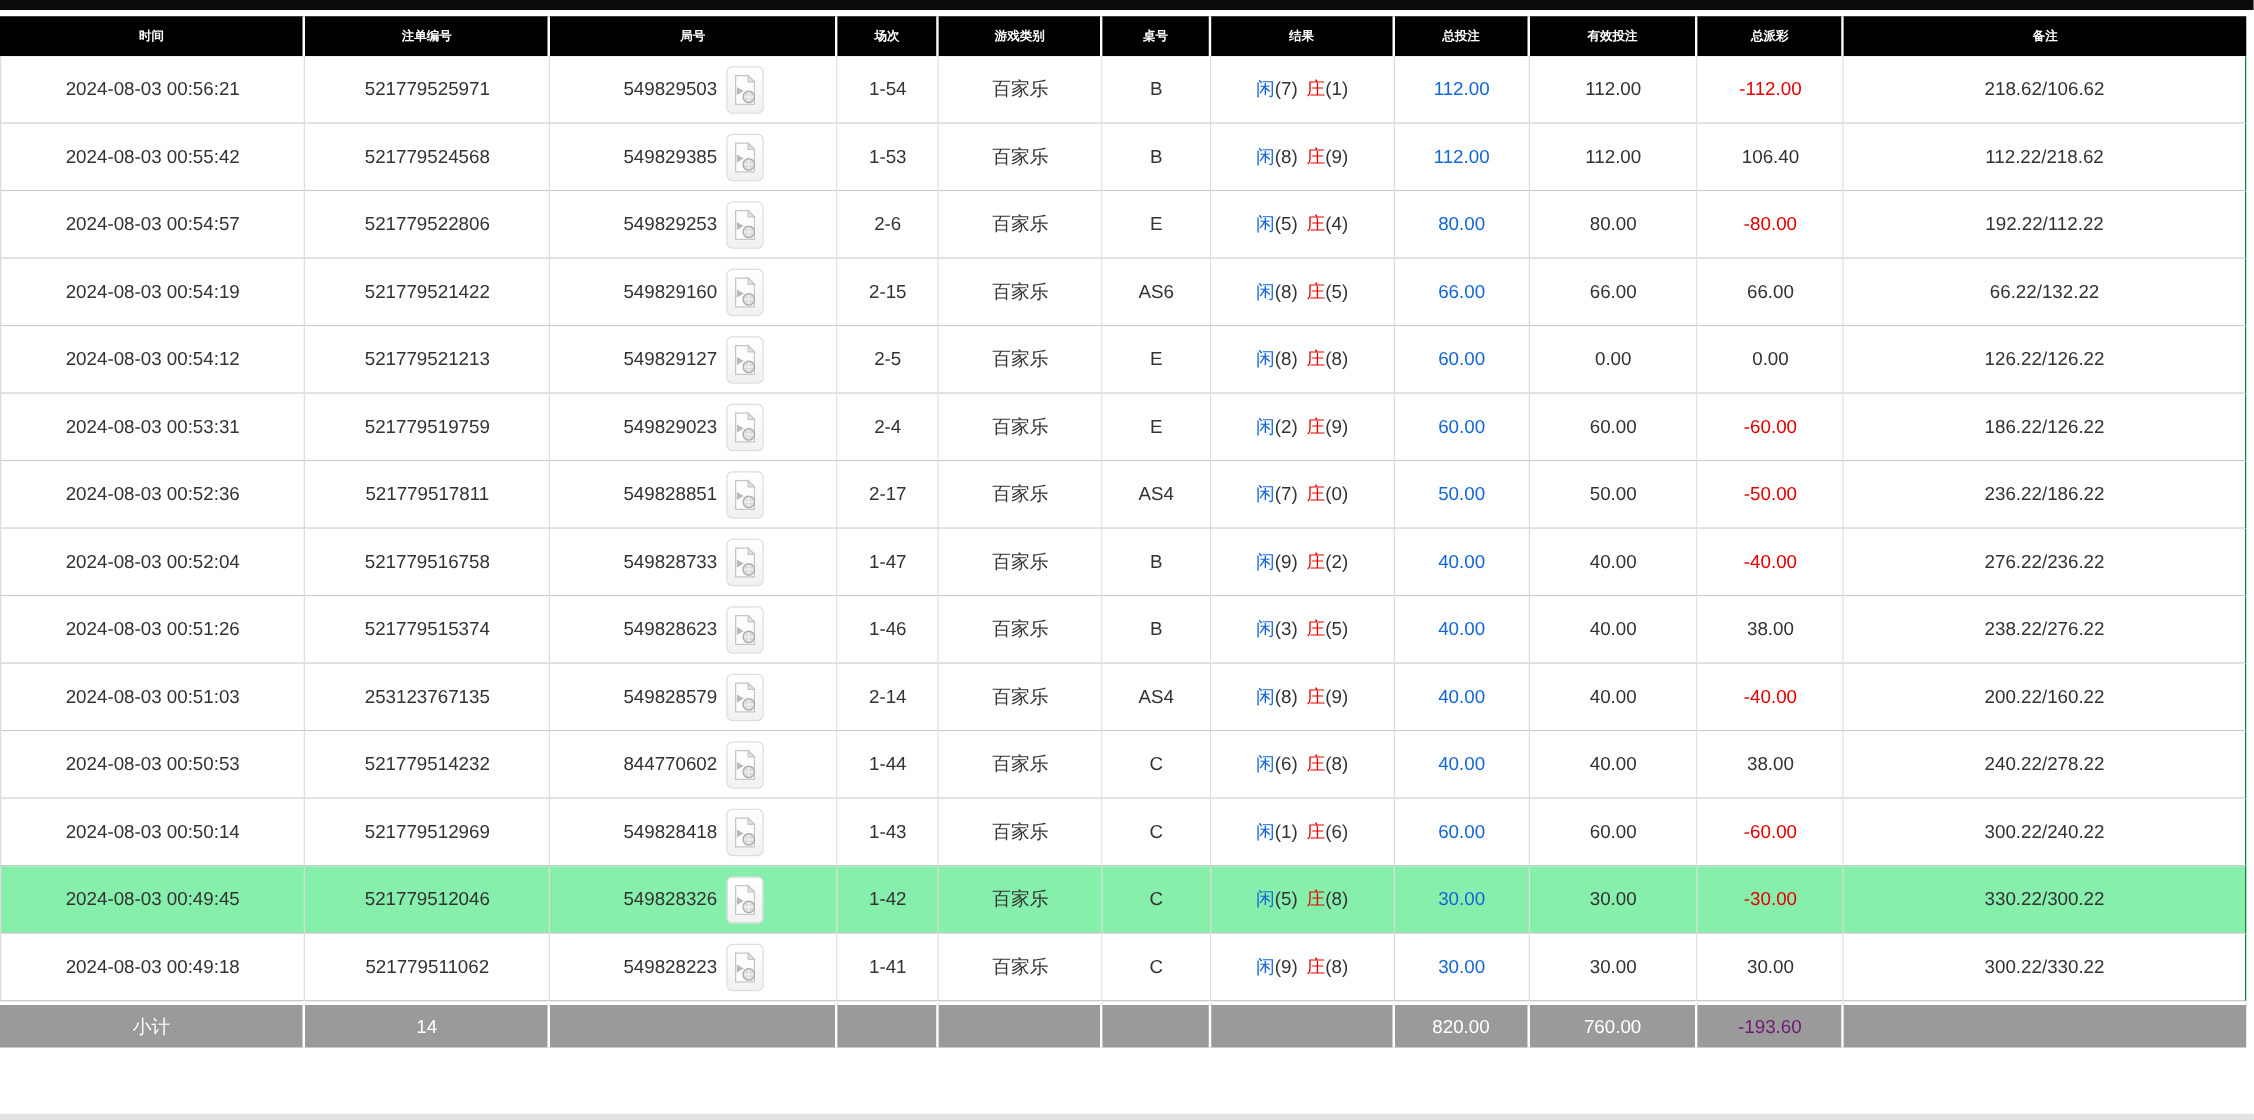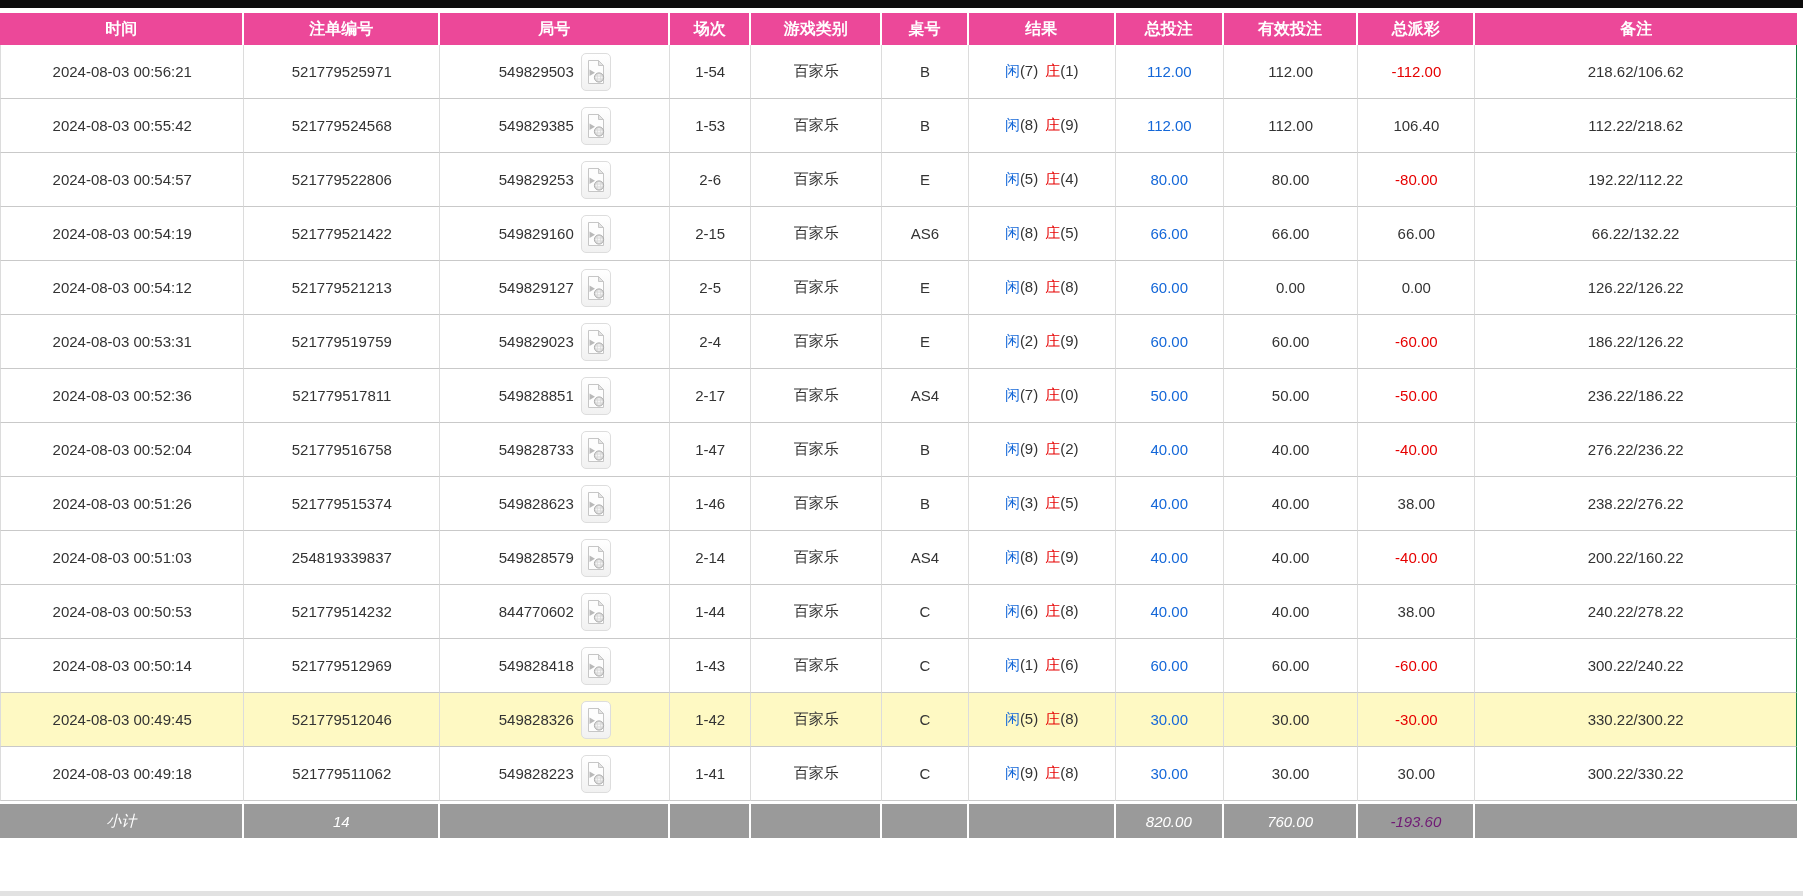--- a/index.html
+++ b/index.html
@@ -7,35 +7,35 @@
     width:1803px;height:896px;overflow:hidden;background:#ffffff;
     font-family:"Liberation Sans","DejaVu Sans",sans-serif;
     -webkit-font-smoothing:antialiased;
   }
   .top-bar{height:8px;background:#0b0b0b;width:1803px;}
   .table-wrap{margin-top:5px;width:1797px;}
   table{border-collapse:separate;border-spacing:0;table-layout:fixed;width:100%;}
 
   
   thead th{
-    background:#ec4899;color:#ffffff;font-weight:bold;font-size:16px;
+    background:#000000;color:#ffffff;font-weight:bold;font-size:10px;
     height:32px;padding:0;text-align:center;
     border-right:2px solid #ffffff;overflow:hidden;white-space:nowrap;
   }
   thead th:last-child{border-right:none;margin-top:37px;}
 
   
   tbody td{
     background:#ffffff;color:#333333;font-size:15px;text-align:center;
     height:53px;padding:0;border-bottom:1px solid #c9c9c9;
     border-right:1px solid #dcdcdc;overflow:hidden;white-space:nowrap;
   }
   tbody td:first-child{border-left:1px solid #dcdcdc;}
   tbody td:last-child{border-right:1px solid #15803d;}
-  tbody tr.hl td{background:#fef9c3;}
+  tbody tr.hl td{background:#86efac;}
 
   .blue{color:#1467d8;}
   .payout.neg{color:#e60000;}
 
   .result-player{color:#1467d8;}
   .result-banker{color:#e60000;margin-left:7px;}
   .result-score{color:#333333;}
 
   
   .video-btn{
@@ -43,21 +43,21 @@
     width:30px;height:38px;margin-left:7px;vertical-align:middle;
     background:linear-gradient(#ffffff,#f1f1f1);
     border:1px solid #ddd;border-radius:5px;cursor:pointer;padding:0;
   }
   .round-num{vertical-align:middle;margin-top:39px;}
 
   
   tfoot td{
     background:#9a9a9a;color:#ffffff;font-size:15px;text-align:center;
     height:34px;padding:0;border-right:2px solid #ffffff;
-    border-top:3px solid #ffffff;overflow:hidden;white-space:nowrap;font-style:italic;
+    border-top:3px solid #ffffff;overflow:hidden;white-space:nowrap;
   }
   tfoot td:last-child{border-right:none;}
   tfoot td.payout.neg{color:#701a75;}
 
   .bottom-strip{height:5px;background:#e2e2e2;width:1803px;position:absolute;bottom:0;left:0;}
 </style>
 </head>
 <body>
 
 <div class="top-bar"></div>
@@ -349,21 +349,21 @@
     <td>
       <span class="result-player">闲</span><span class="result-score">(3)</span><span class="result-banker">庄</span><span class="result-score">(5)</span>
     </td>
     <td class="blue">40.00</td>
     <td>40.00</td>
     <td class="payout">38.00</td>
     <td>238.22/276.22</td>
   </tr>
         <tr>
     <td>2024-08-03 00:51:03</td>
-    <td>254819339837</td>
+    <td>253123767135</td>
     <td>
       <span class="round-num">549828579</span><button class="video-btn">
               <svg width="20" height="26" viewBox="0 0 20 26">
         <path d="M2.5 1.5 h10 l5 5 v18 h-15 z" fill="#fdfdfd" stroke="#c6c6c6" stroke-width="1"></path>
         <path d="M12.5 1.5 l5 5 h-5 z" fill="#e4e4e4" stroke="#c6c6c6" stroke-width="1"></path>
         <path d="M3.5 10.5 l5.5 3.2 -5.5 3.2 z" fill="#b9b9b9"></path>
         <circle cx="13" cy="18.5" r="4.6" fill="#dcdcdc" stroke="#ababab" stroke-width="1"></circle>
         <circle cx="13" cy="18.5" r="1.1" fill="#f7f7f7"></circle>
         <circle cx="13" cy="15.9" r="0.9" fill="#f2f2f2"></circle>
         <circle cx="13" cy="21.1" r="0.9" fill="#f2f2f2"></circle>

